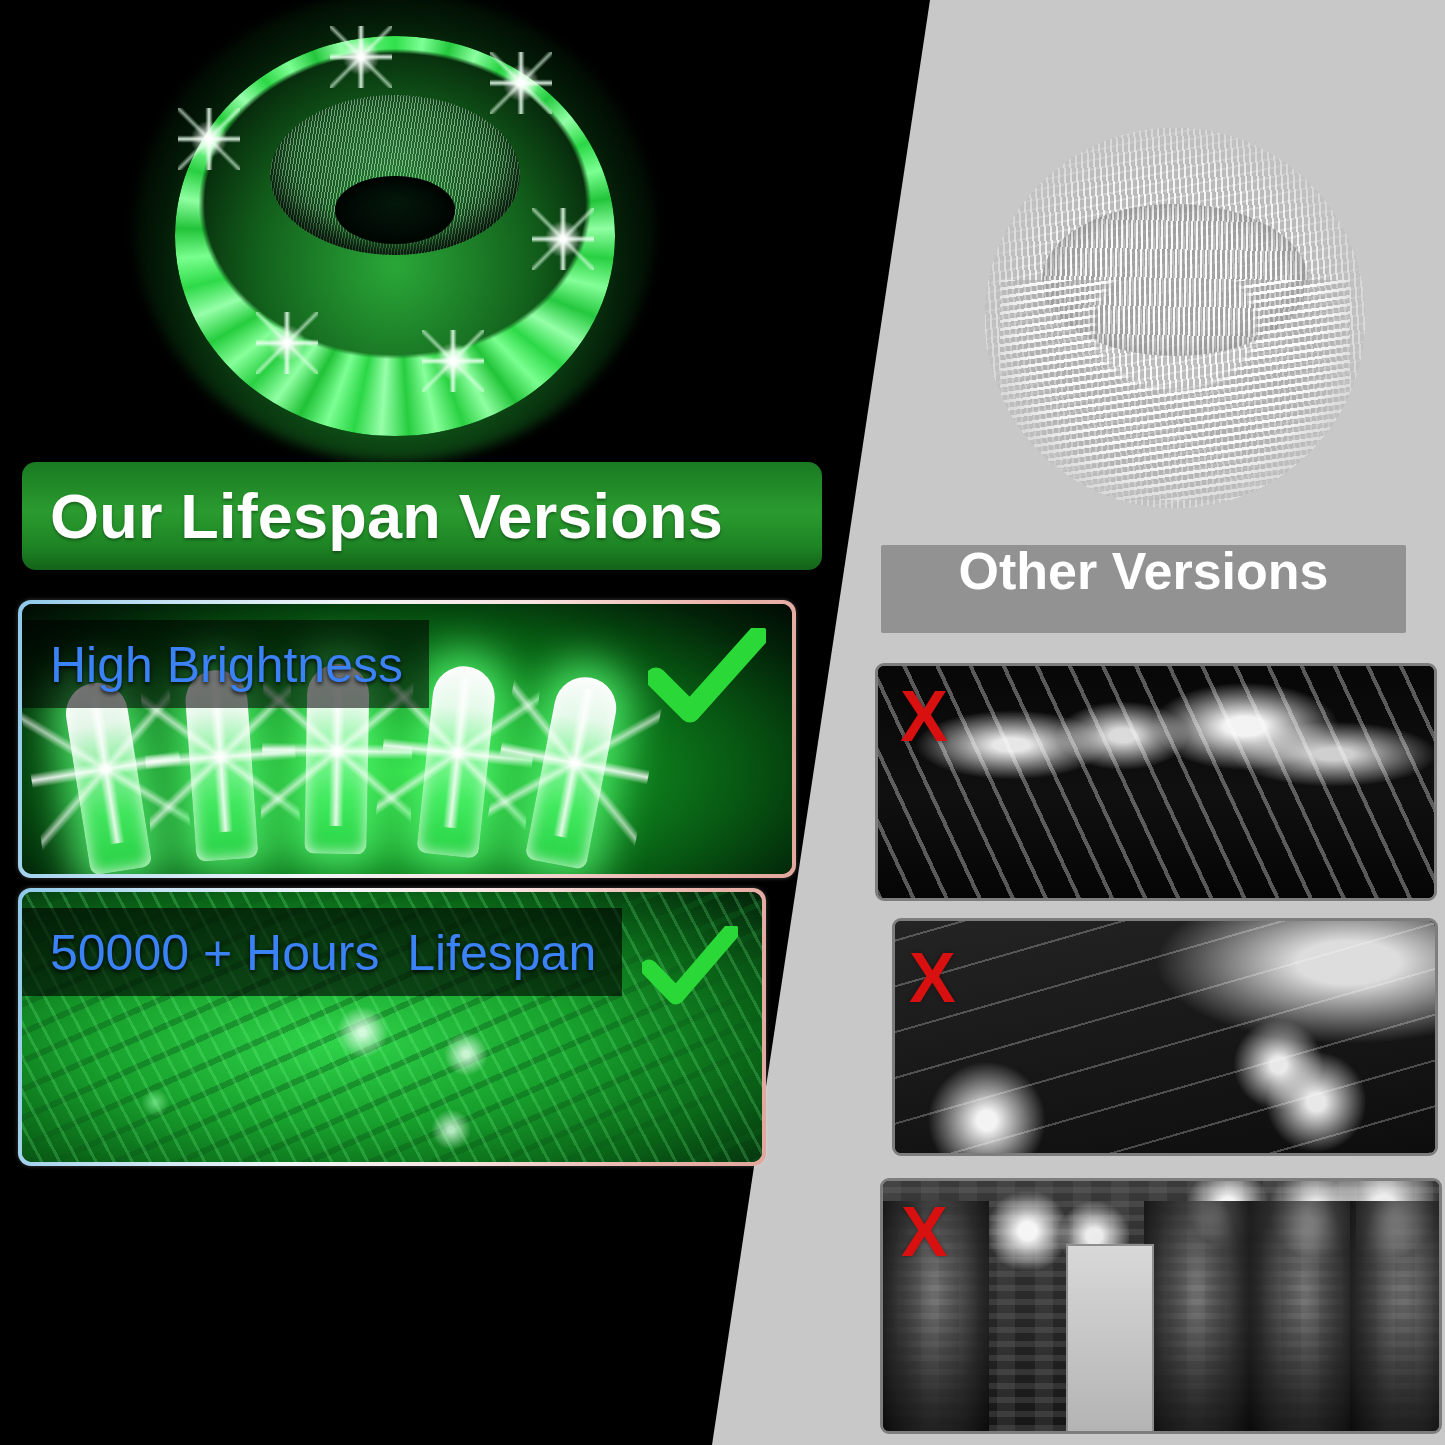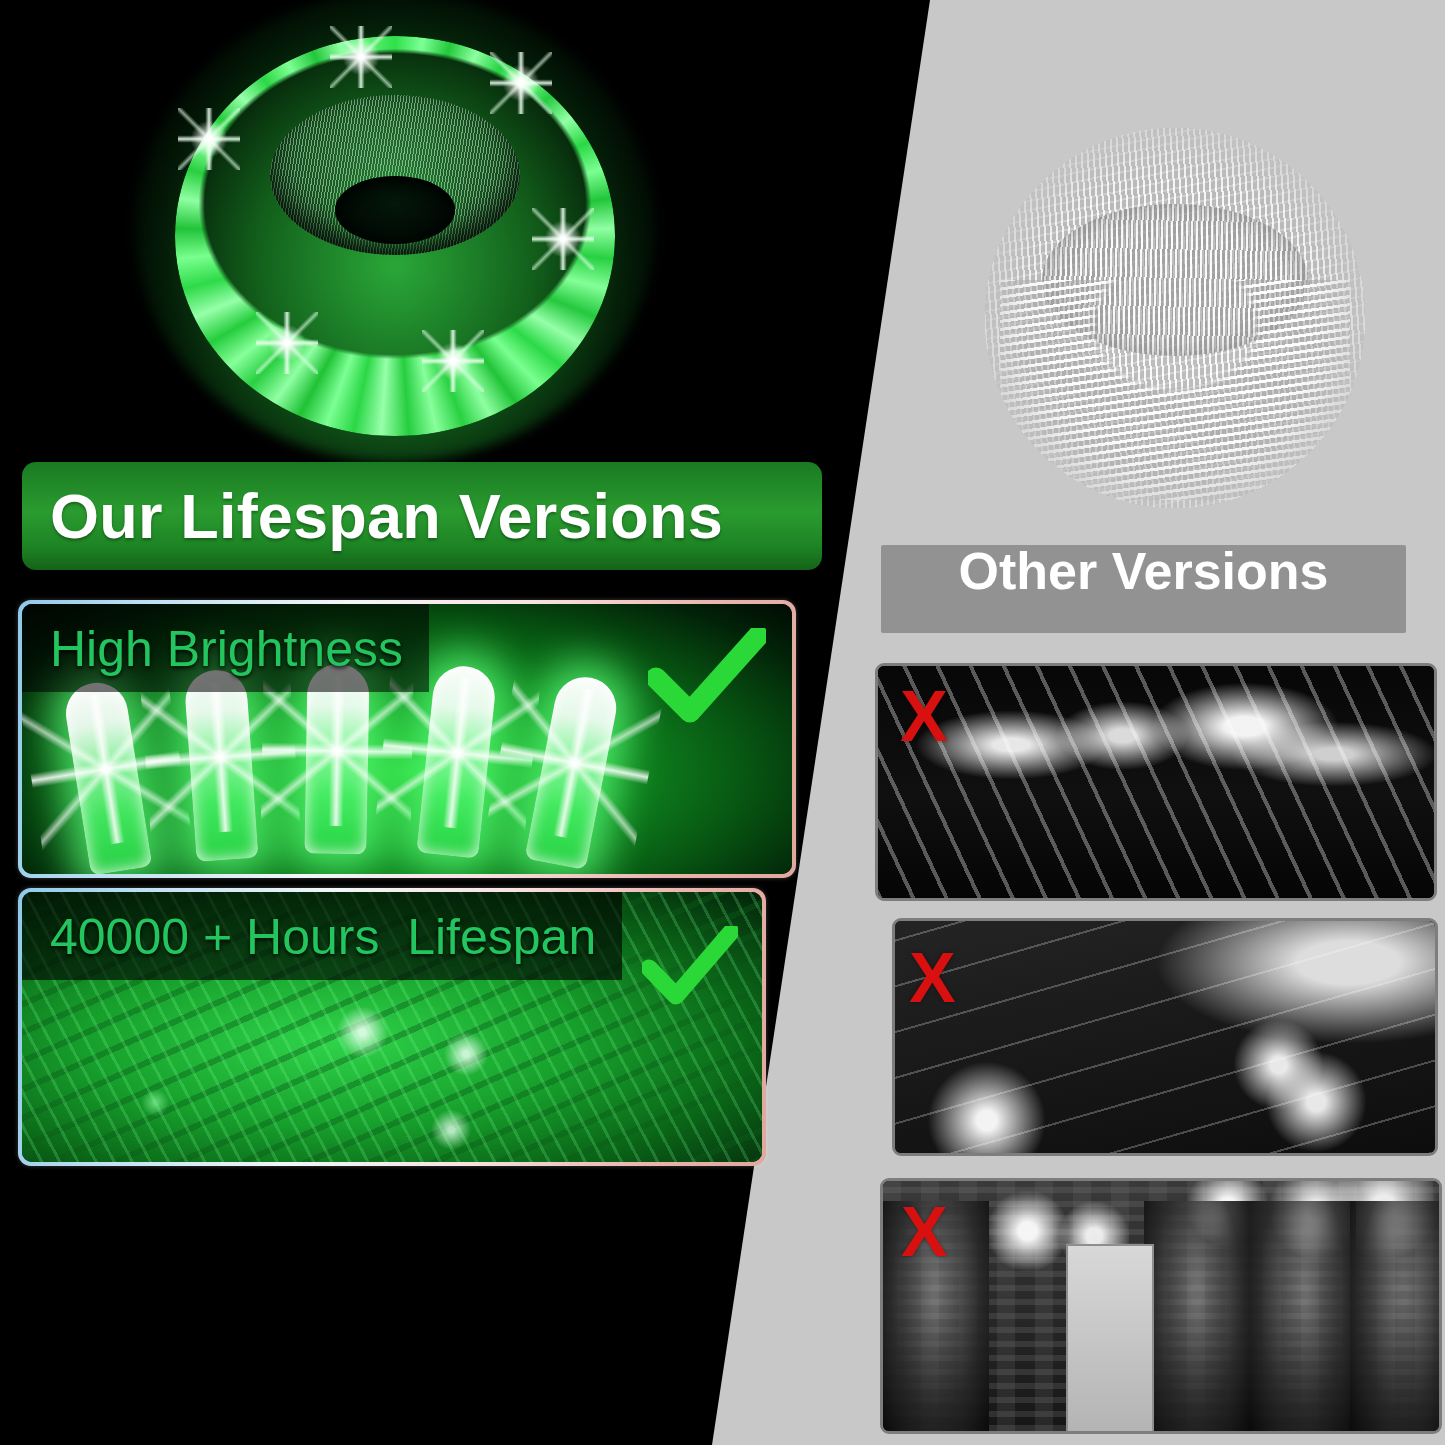--- a/index.html
+++ b/index.html
@@ -89,22 +89,22 @@
   
   .card{
     position:absolute;left:18px;z-index:4;border-radius:13px;
     padding:4px;
     background:linear-gradient(100deg,#8ec9ea 0%, #bfe0f2 16%, #f2f6f7 40%,
                                #f7e3e0 62%, #eab5ac 84%, #e2a79d 100%);
     box-shadow:0 0 4px rgba(255,255,255,.25);
   }
   .card-inner{position:relative;width:100%;height:100%;border-radius:10px;overflow:hidden;background:#000;}
   .card-label{
-    position:absolute;left:0;top:0;z-index:6;
-    color:#22c55e;font-size:50px;font-weight:400;line-height:1;
+    position:absolute;left:0;top:16px;z-index:6;
+    color:#3b82f6;font-size:50px;font-weight:400;line-height:1;
     padding:20px 26px 18px 28px;white-space:pre;
     background:rgba(0,0,0,.62);
     text-shadow:0 2px 4px rgba(0,0,0,.9);
   }
   .card-label.plain{background:rgba(0,0,0,.55);}
 
   .tick{position:absolute;z-index:7;display:block;}
 
   
   #card1{top:600px;width:770px;height:270px;}
@@ -277,21 +277,21 @@
       <div class="card-label plain">High Brightness</div>
       <svg class="tick" style="right:26px;top:24px" width="118" height="96" viewBox="0 0 118 96">
         <path d="M8 50 L42 84 L110 8" fill="none" stroke="#2ad838" stroke-width="21" stroke-linecap="round" stroke-linejoin="round"></path>
       </svg>
     </div>
   </div>
 
   <div class="card" id="card2">
     <div class="card-inner">
       <div class="lifespan"></div>
-      <div class="card-label">40000 + Hours  Lifespan</div>
+      <div class="card-label">50000 + Hours  Lifespan</div>
       <svg class="tick" style="right:24px;top:34px" width="96" height="82" viewBox="0 0 96 82">
         <path d="M7 42 L34 70 L89 6" fill="none" stroke="#2ad838" stroke-width="17" stroke-linecap="round" stroke-linejoin="round"></path>
       </svg>
     </div>
   </div>
 
 
   <div class="right-hero">
     <div class="white-coil">
       <div class="ring"></div>

